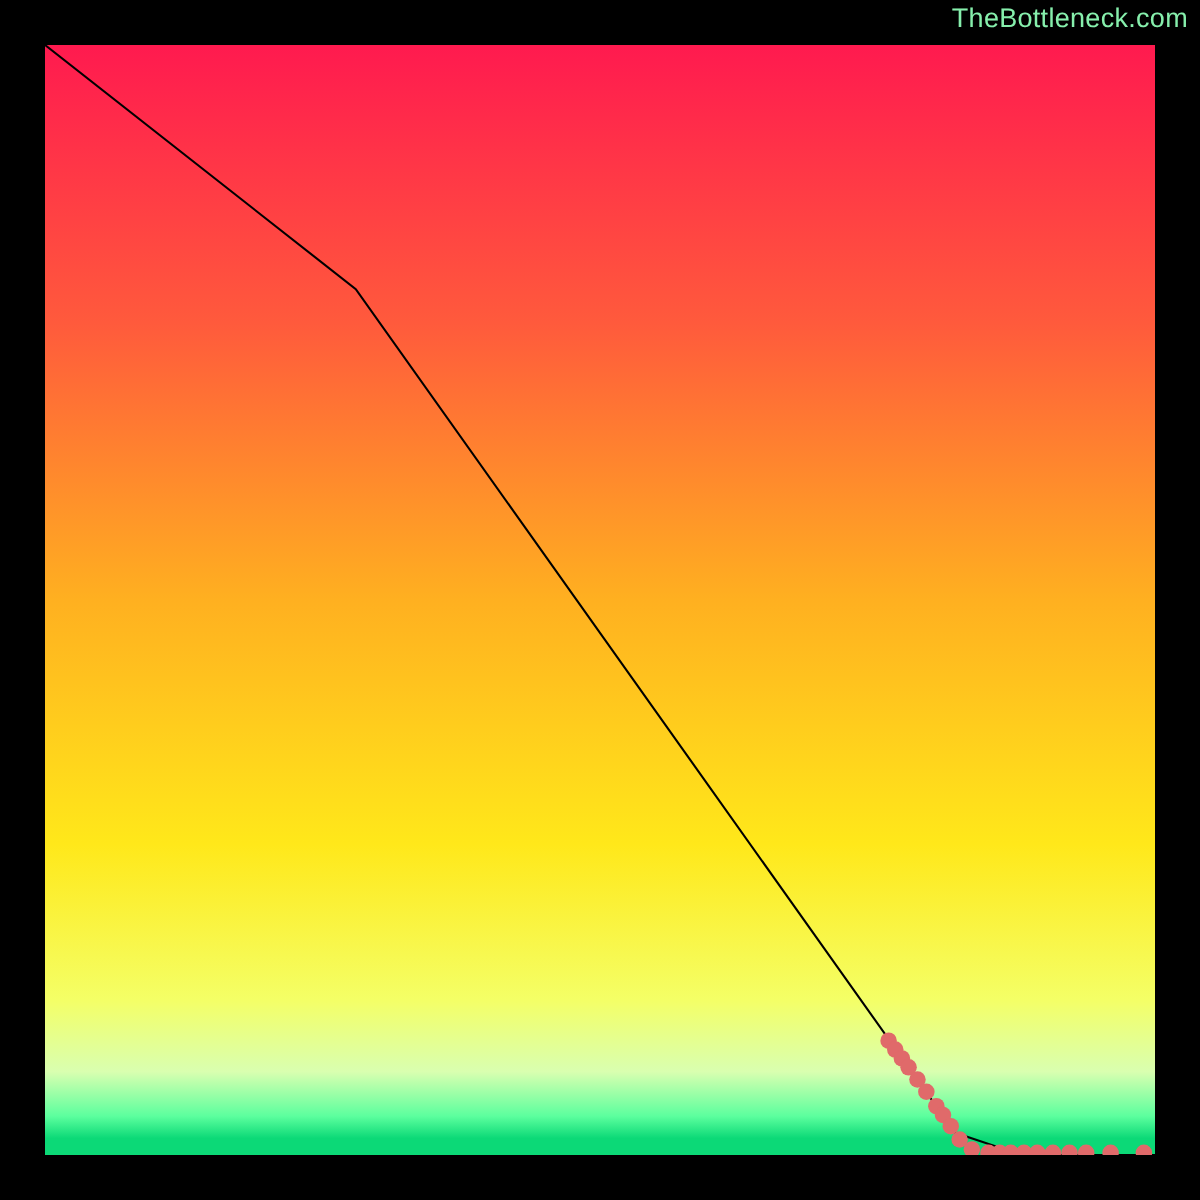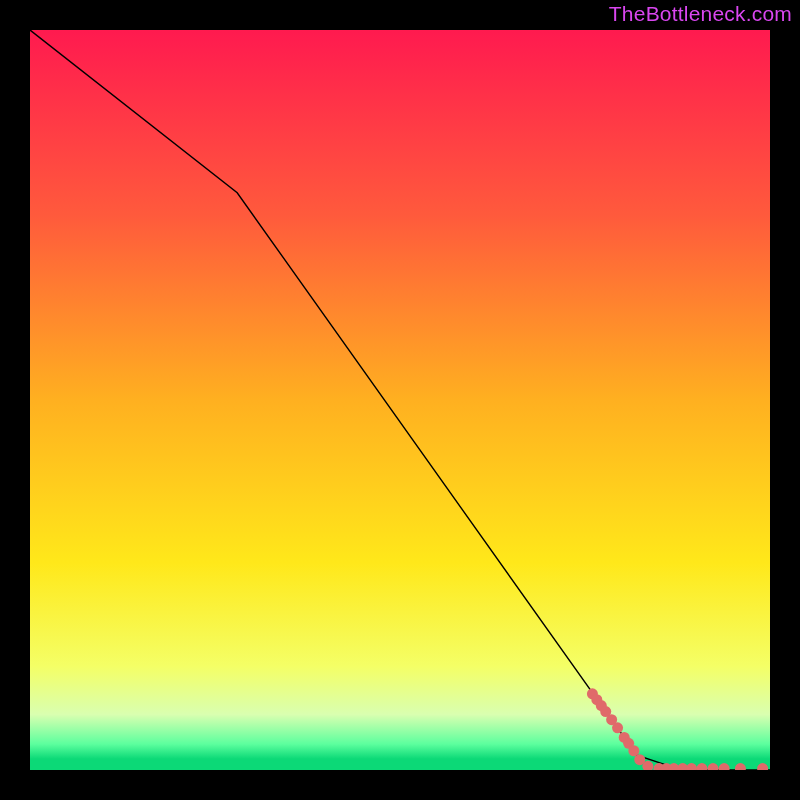--- a/index.html
+++ b/index.html
@@ -14,22 +14,22 @@
   .container {
     position: relative;
     width: 800px;
     height: 800px;
     background: #000;
   }
   .attribution {
     position: absolute;
     top: 2px;
     right: 8px;
-    color: #d946ef;
-    font-size: 21px;
+    color: #86efac;
+    font-size: 18px;
     font-weight: 500;
     letter-spacing: 0.2px;
   }
   .plot-area {
     position: absolute;
     left: 30px;
     top: 30px;
     width: 740px;
     height: 740px;
   }

